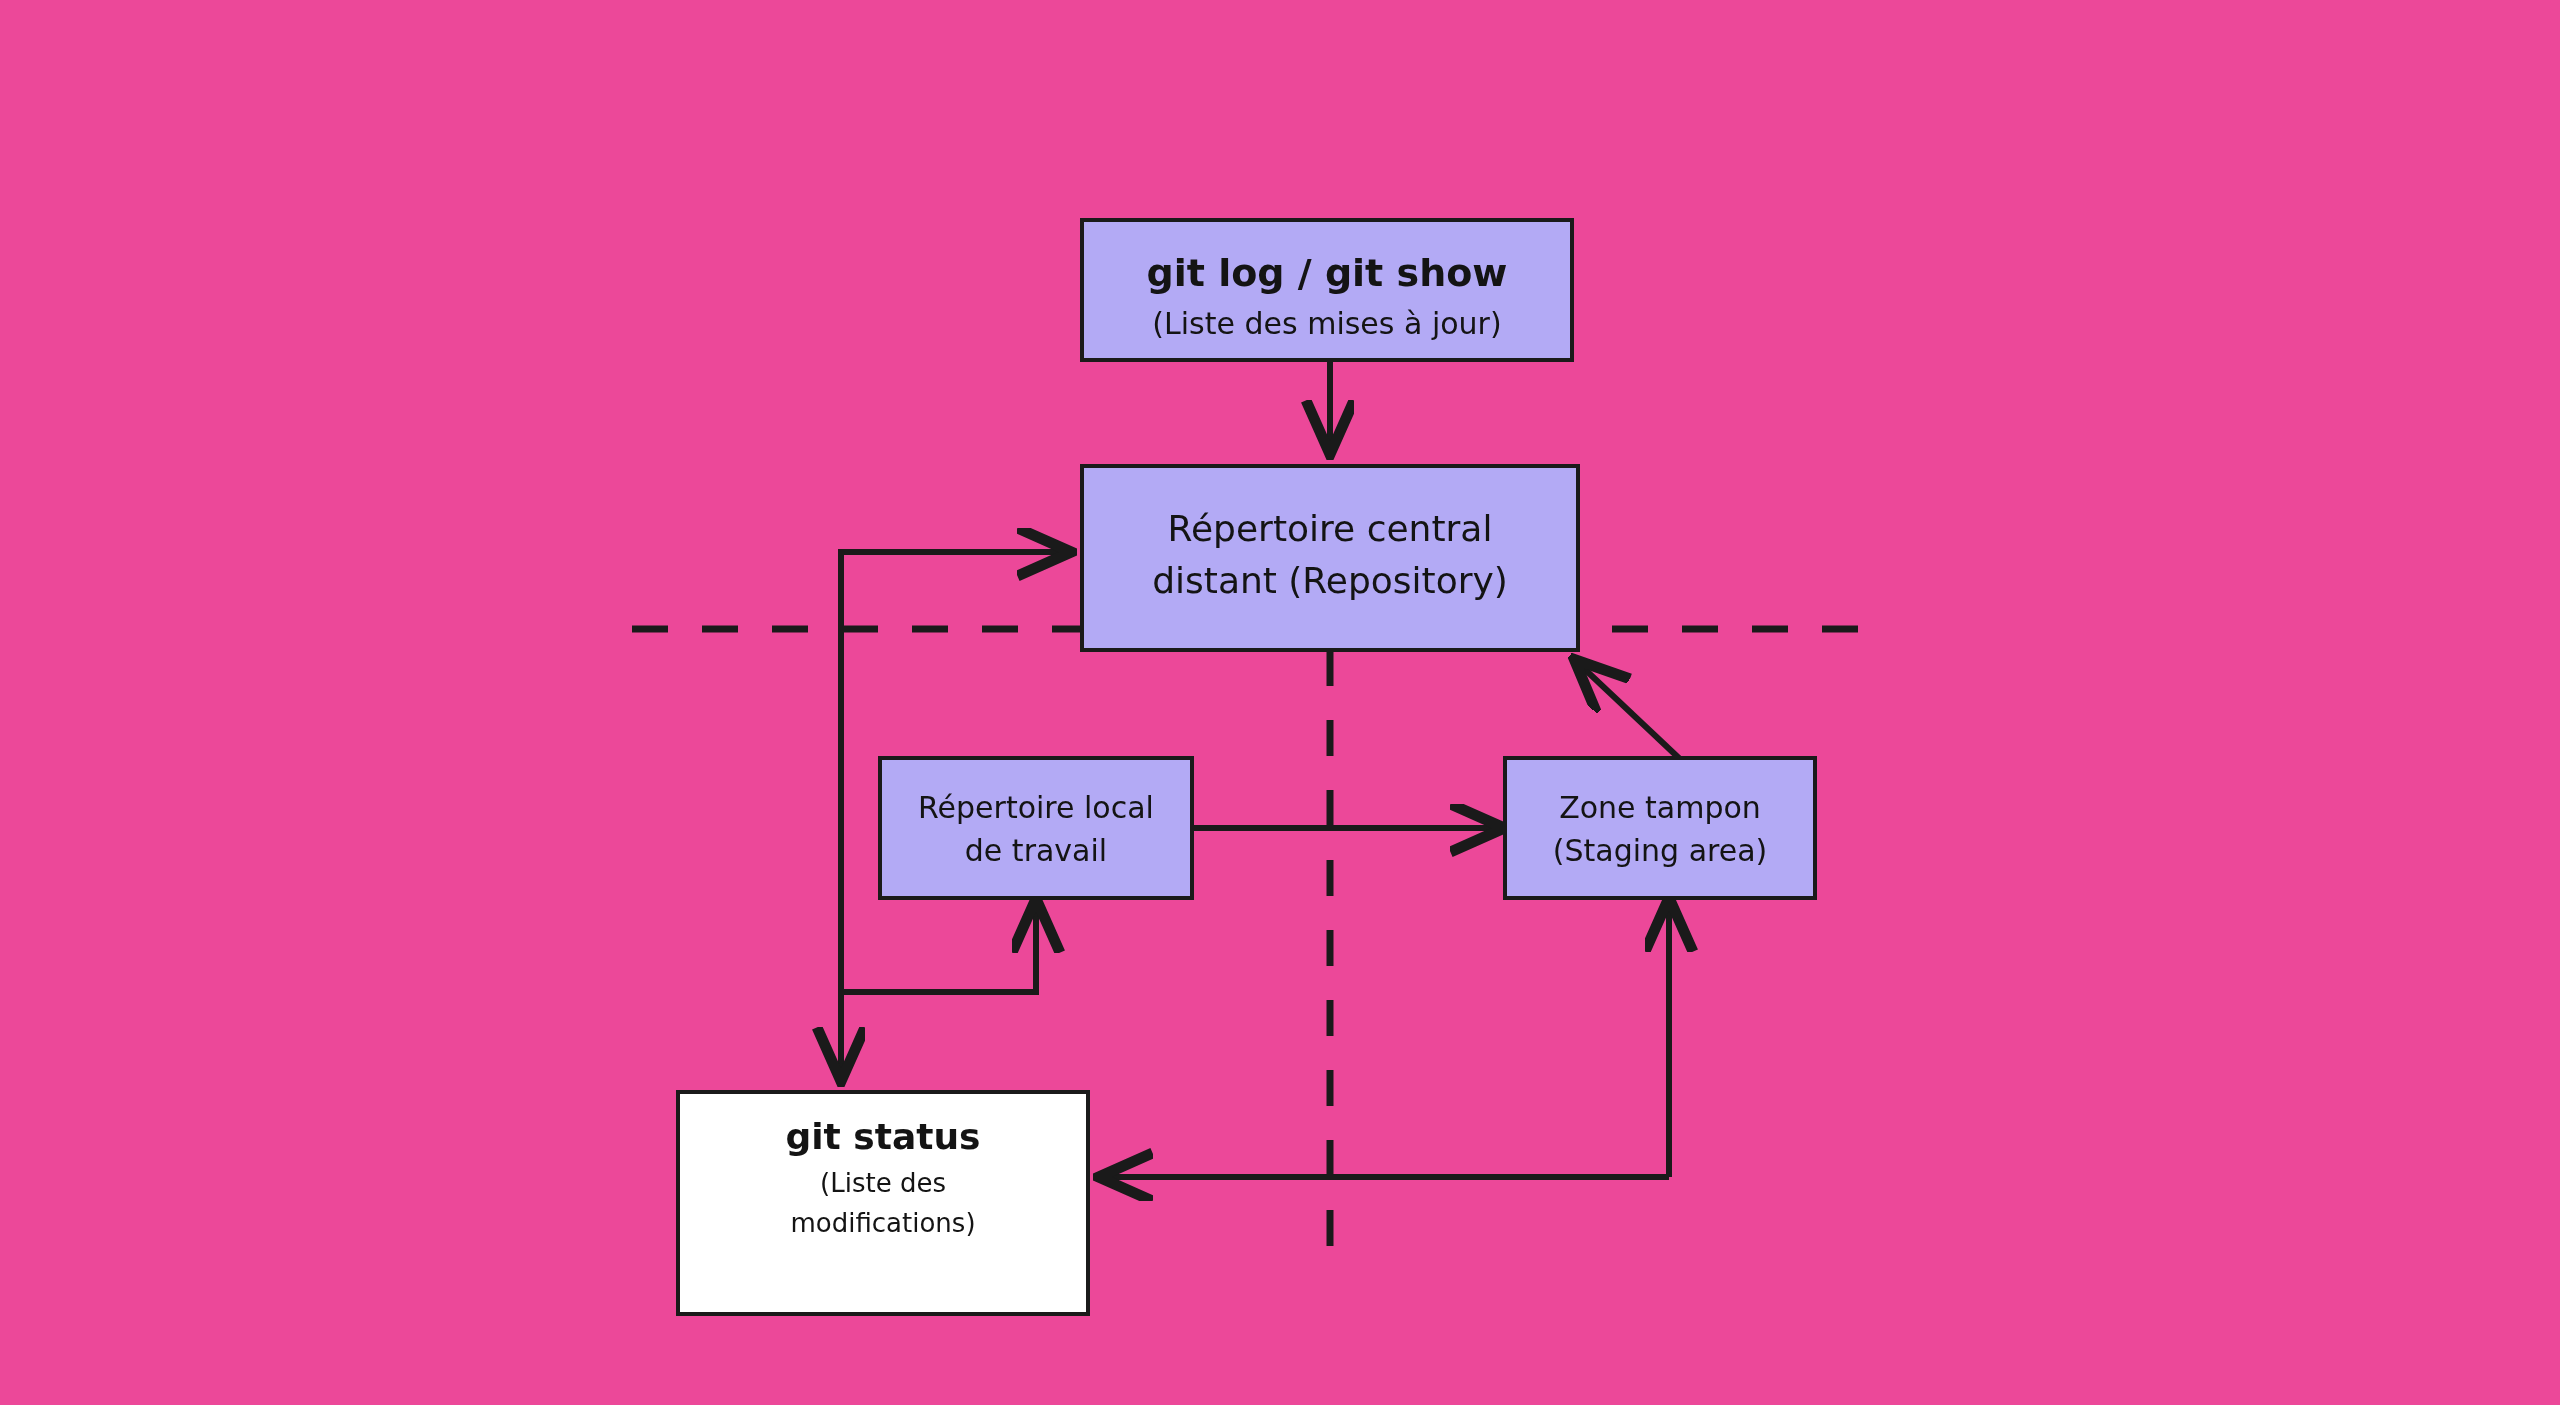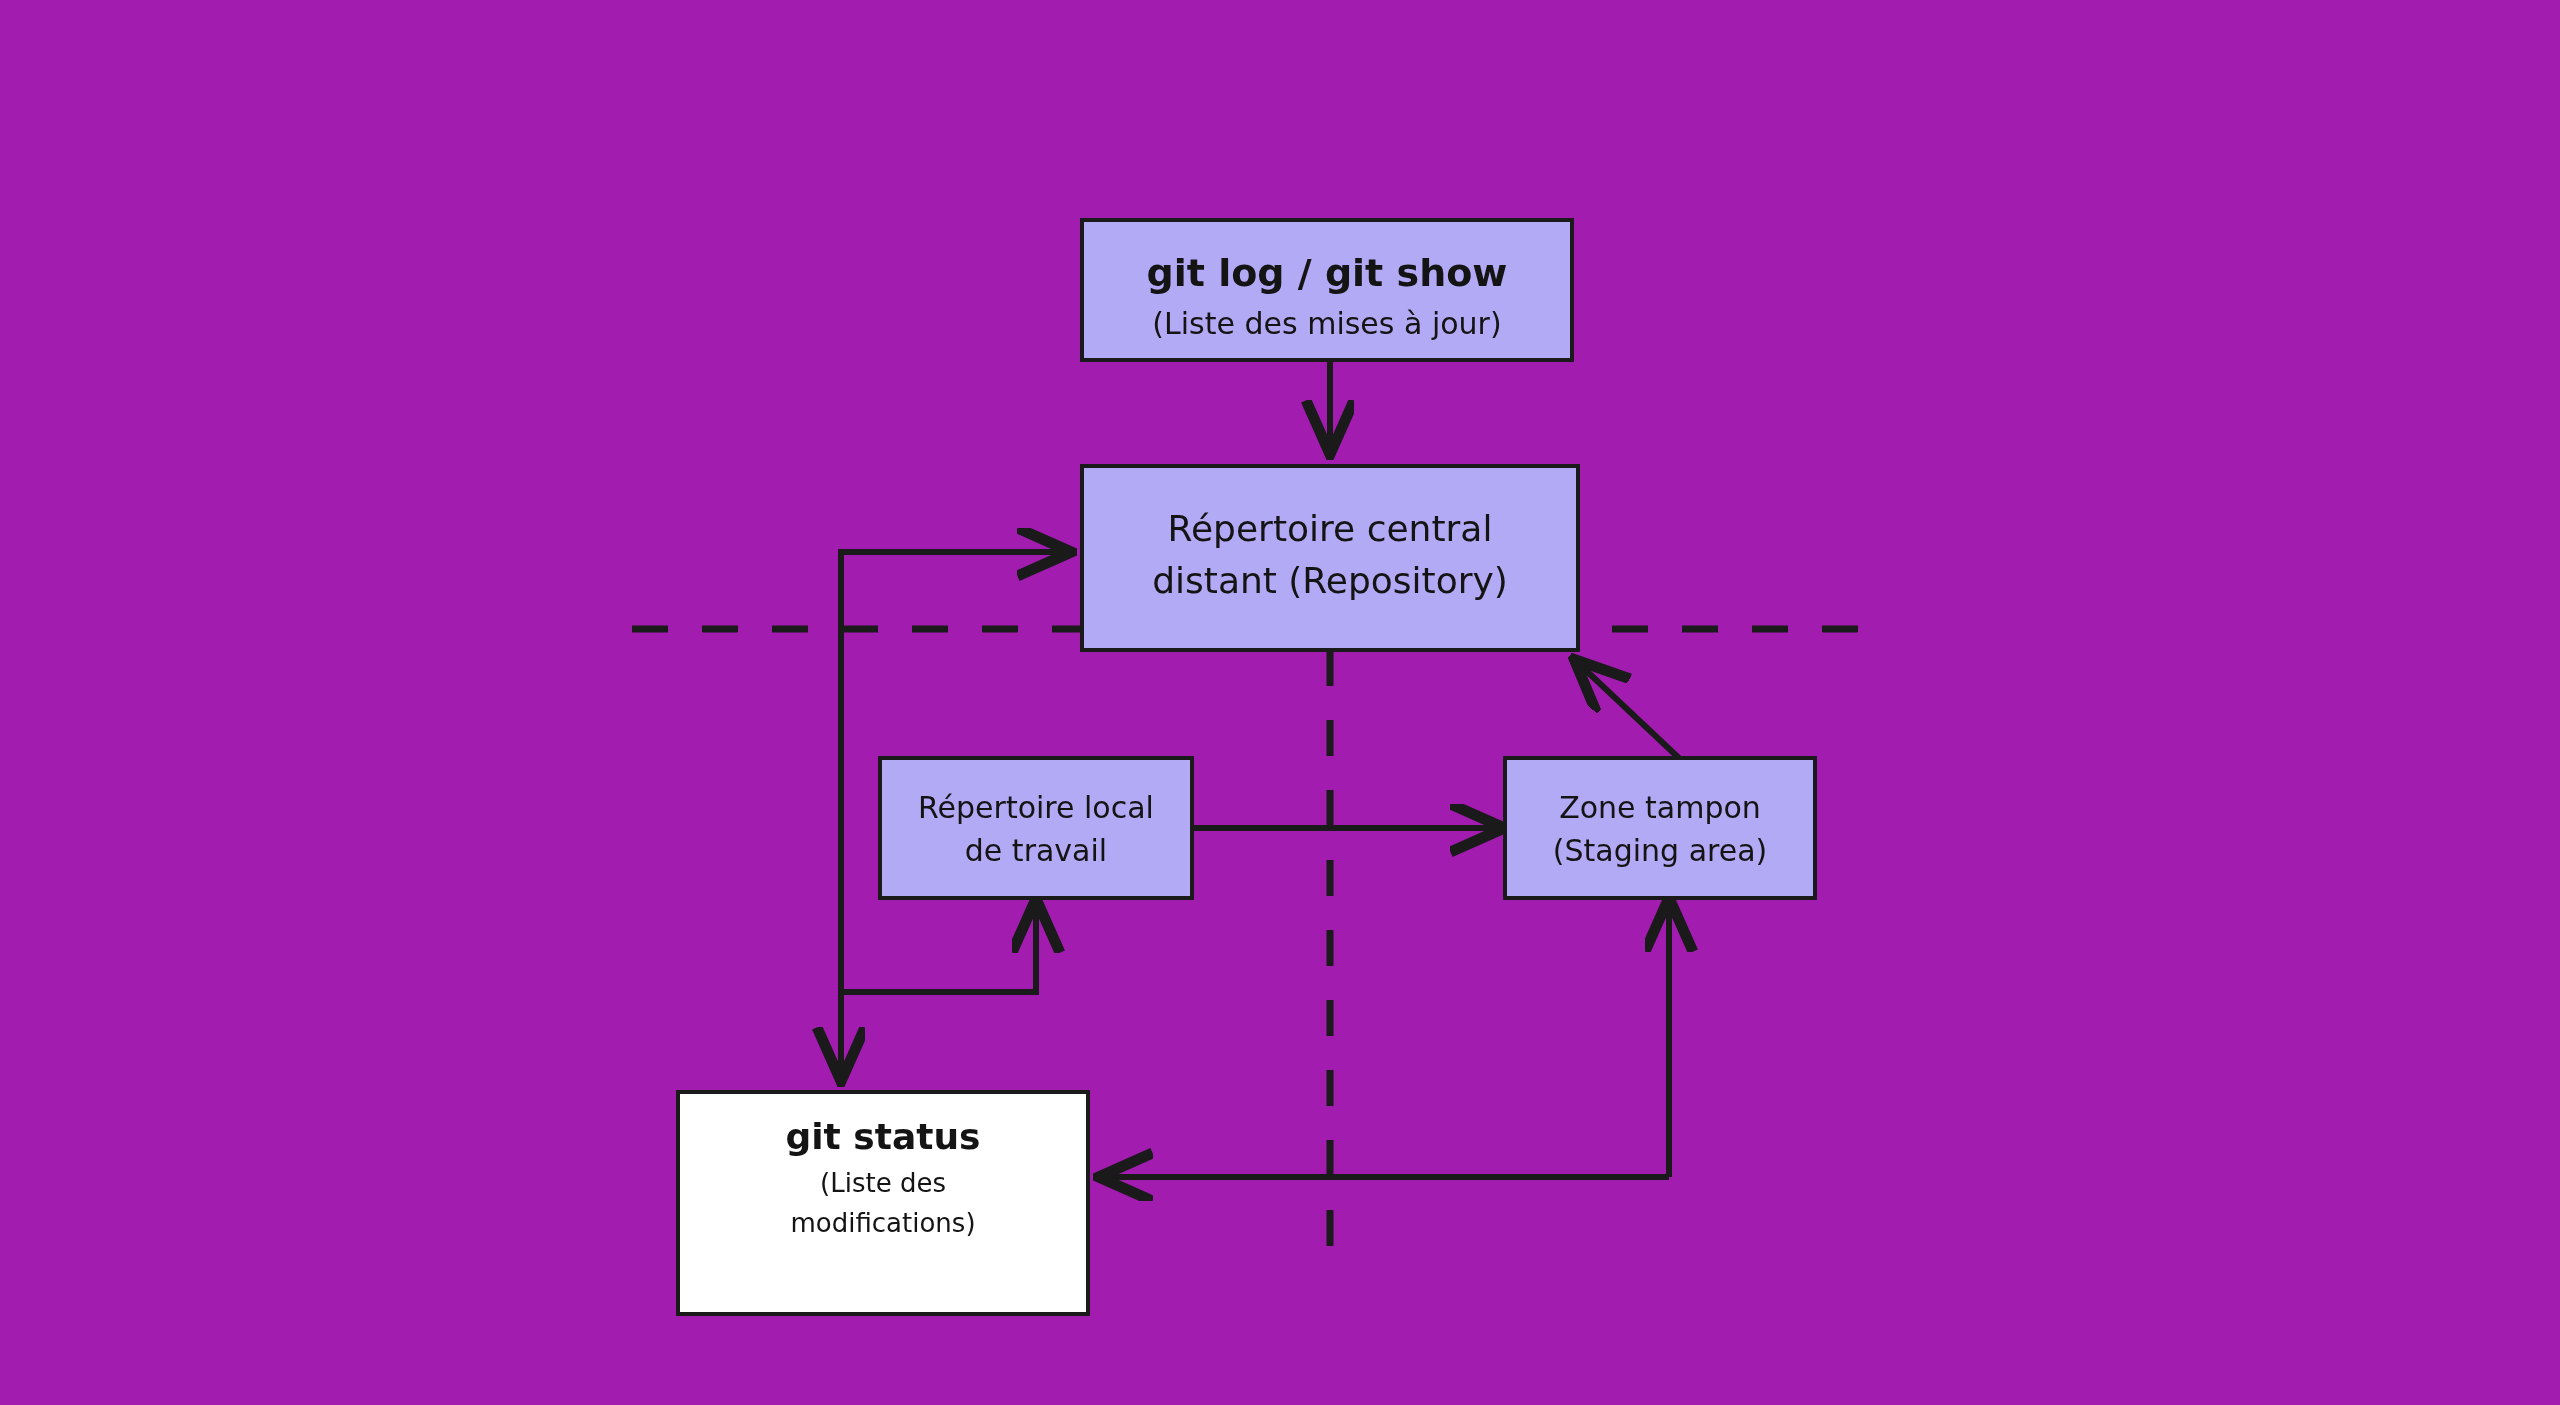--- a/index.html
+++ b/index.html
@@ -10,21 +10,21 @@
   body {
     width: 2560px;
     height: 1405px;
     overflow: hidden;
     font-family: "DejaVu Sans", sans-serif;
   }
   #diagram-root {
     position: relative;
     width: 2560px;
     height: 1405px;
-    background: #a21caf;
+    background: #ec4899;
   }
   svg.diagram {
     display: block;
     width: 2560px;
     height: 1405px;
   }
   .node-box-fill {
     fill: #b3aaf5;
     stroke: #1a1a1a;
     stroke-width: 4;

